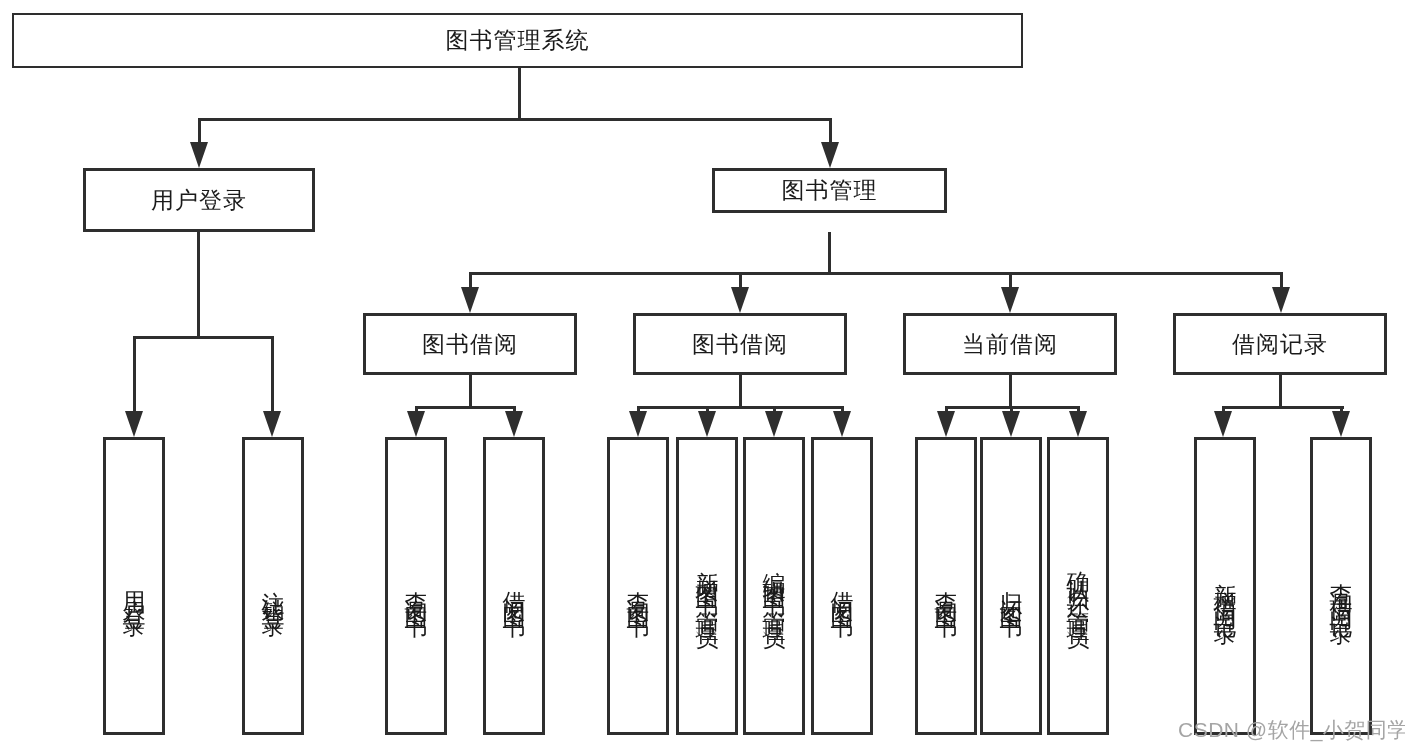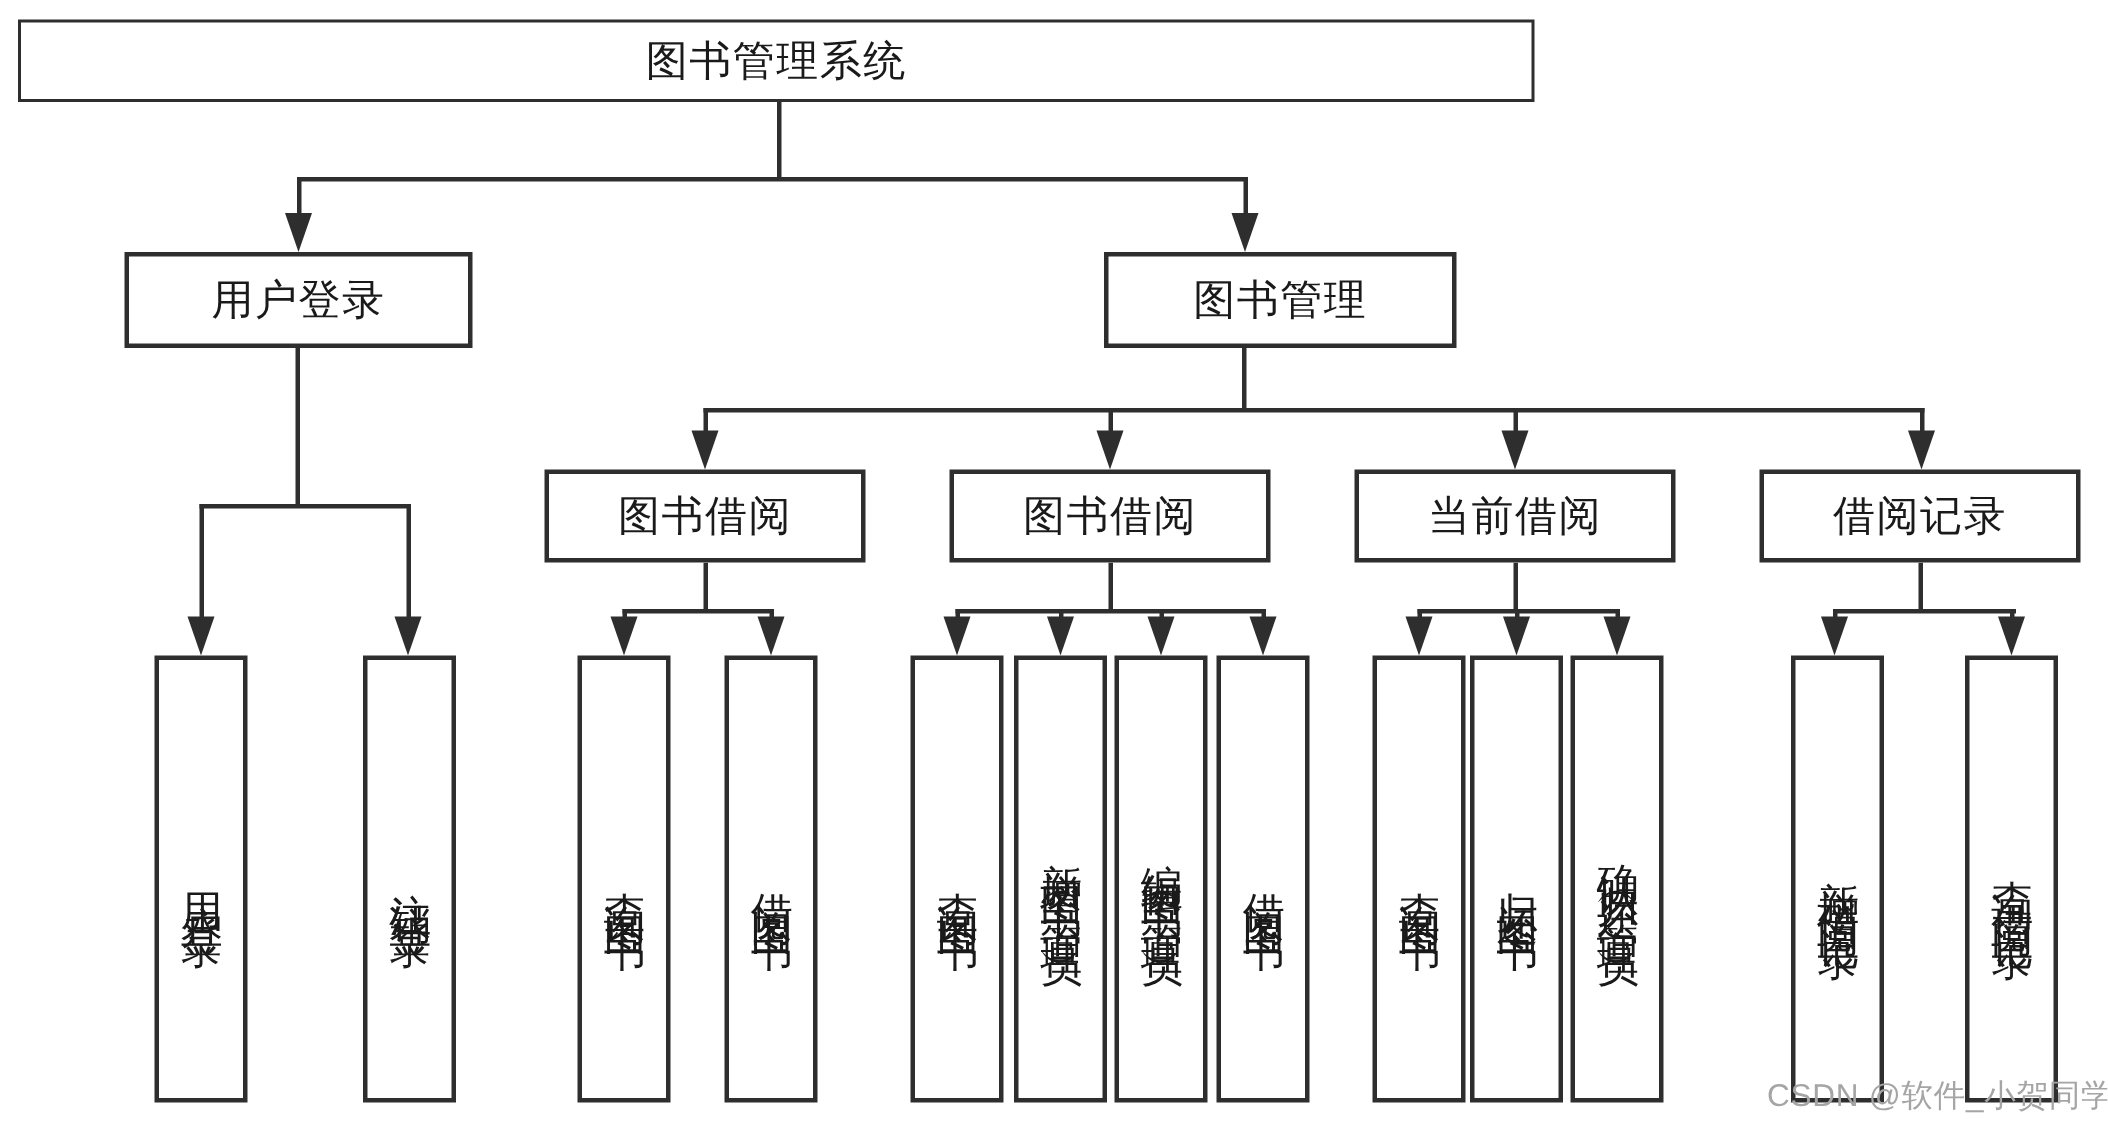--- a/index.html
+++ b/index.html
@@ -18,21 +18,21 @@
     color:var(--text);
   }
   .box{
     position:absolute;
     box-sizing:border-box;
     background:#ffffff;
     border:3px solid var(--line);
     display:flex;
     align-items:center;
     justify-content:center;
-    font-size:28px;
+    font-size:23px;
     letter-spacing:1px;
     color:var(--text);
     z-index:2;
   }
   .box-root{border-width:2px;}
   .box-v{
     writing-mode:vertical-rl;
     text-orientation:mixed;
     letter-spacing:8px;
     line-height:1;
@@ -69,21 +69,21 @@
   <div class="vline" style="left:518px;top:68px;width:3px;height:52px;"></div>
   <div class="hline" style="left:198px;top:118px;width:634px;height:3px;"></div>
   <div class="vline" style="left:198px;top:118px;width:3px;height:28px;"></div>
   <div class="arrowhead" style="left:190px;top:142px;"></div>
   <div class="vline" style="left:829px;top:118px;width:3px;height:28px;"></div>
   <div class="arrowhead" style="left:821px;top:142px;"></div>
 
   <div class="box" style="left:83px;top:168px;width:232px;height:64px;">
     <span>用户登录</span>
   </div>
-  <div class="box" style="left:712px;top:168px;width:235px;height:64px;margin-left:24px;">
+  <div class="box" style="left:712px;top:168px;width:235px;height:45px;">
     <span>图书管理</span>
   </div>
 
   <div class="vline" style="left:197px;top:232px;width:3px;height:106px;"></div>
   <div class="hline" style="left:133px;top:336px;width:141px;height:3px;"></div>
   <div class="vline" style="left:133px;top:336px;width:3px;height:80px;"></div>
   <div class="arrowhead" style="left:125px;top:411px;"></div>
   <div class="vline" style="left:271px;top:336px;width:3px;height:80px;"></div>
   <div class="arrowhead" style="left:263px;top:411px;"></div>
 

